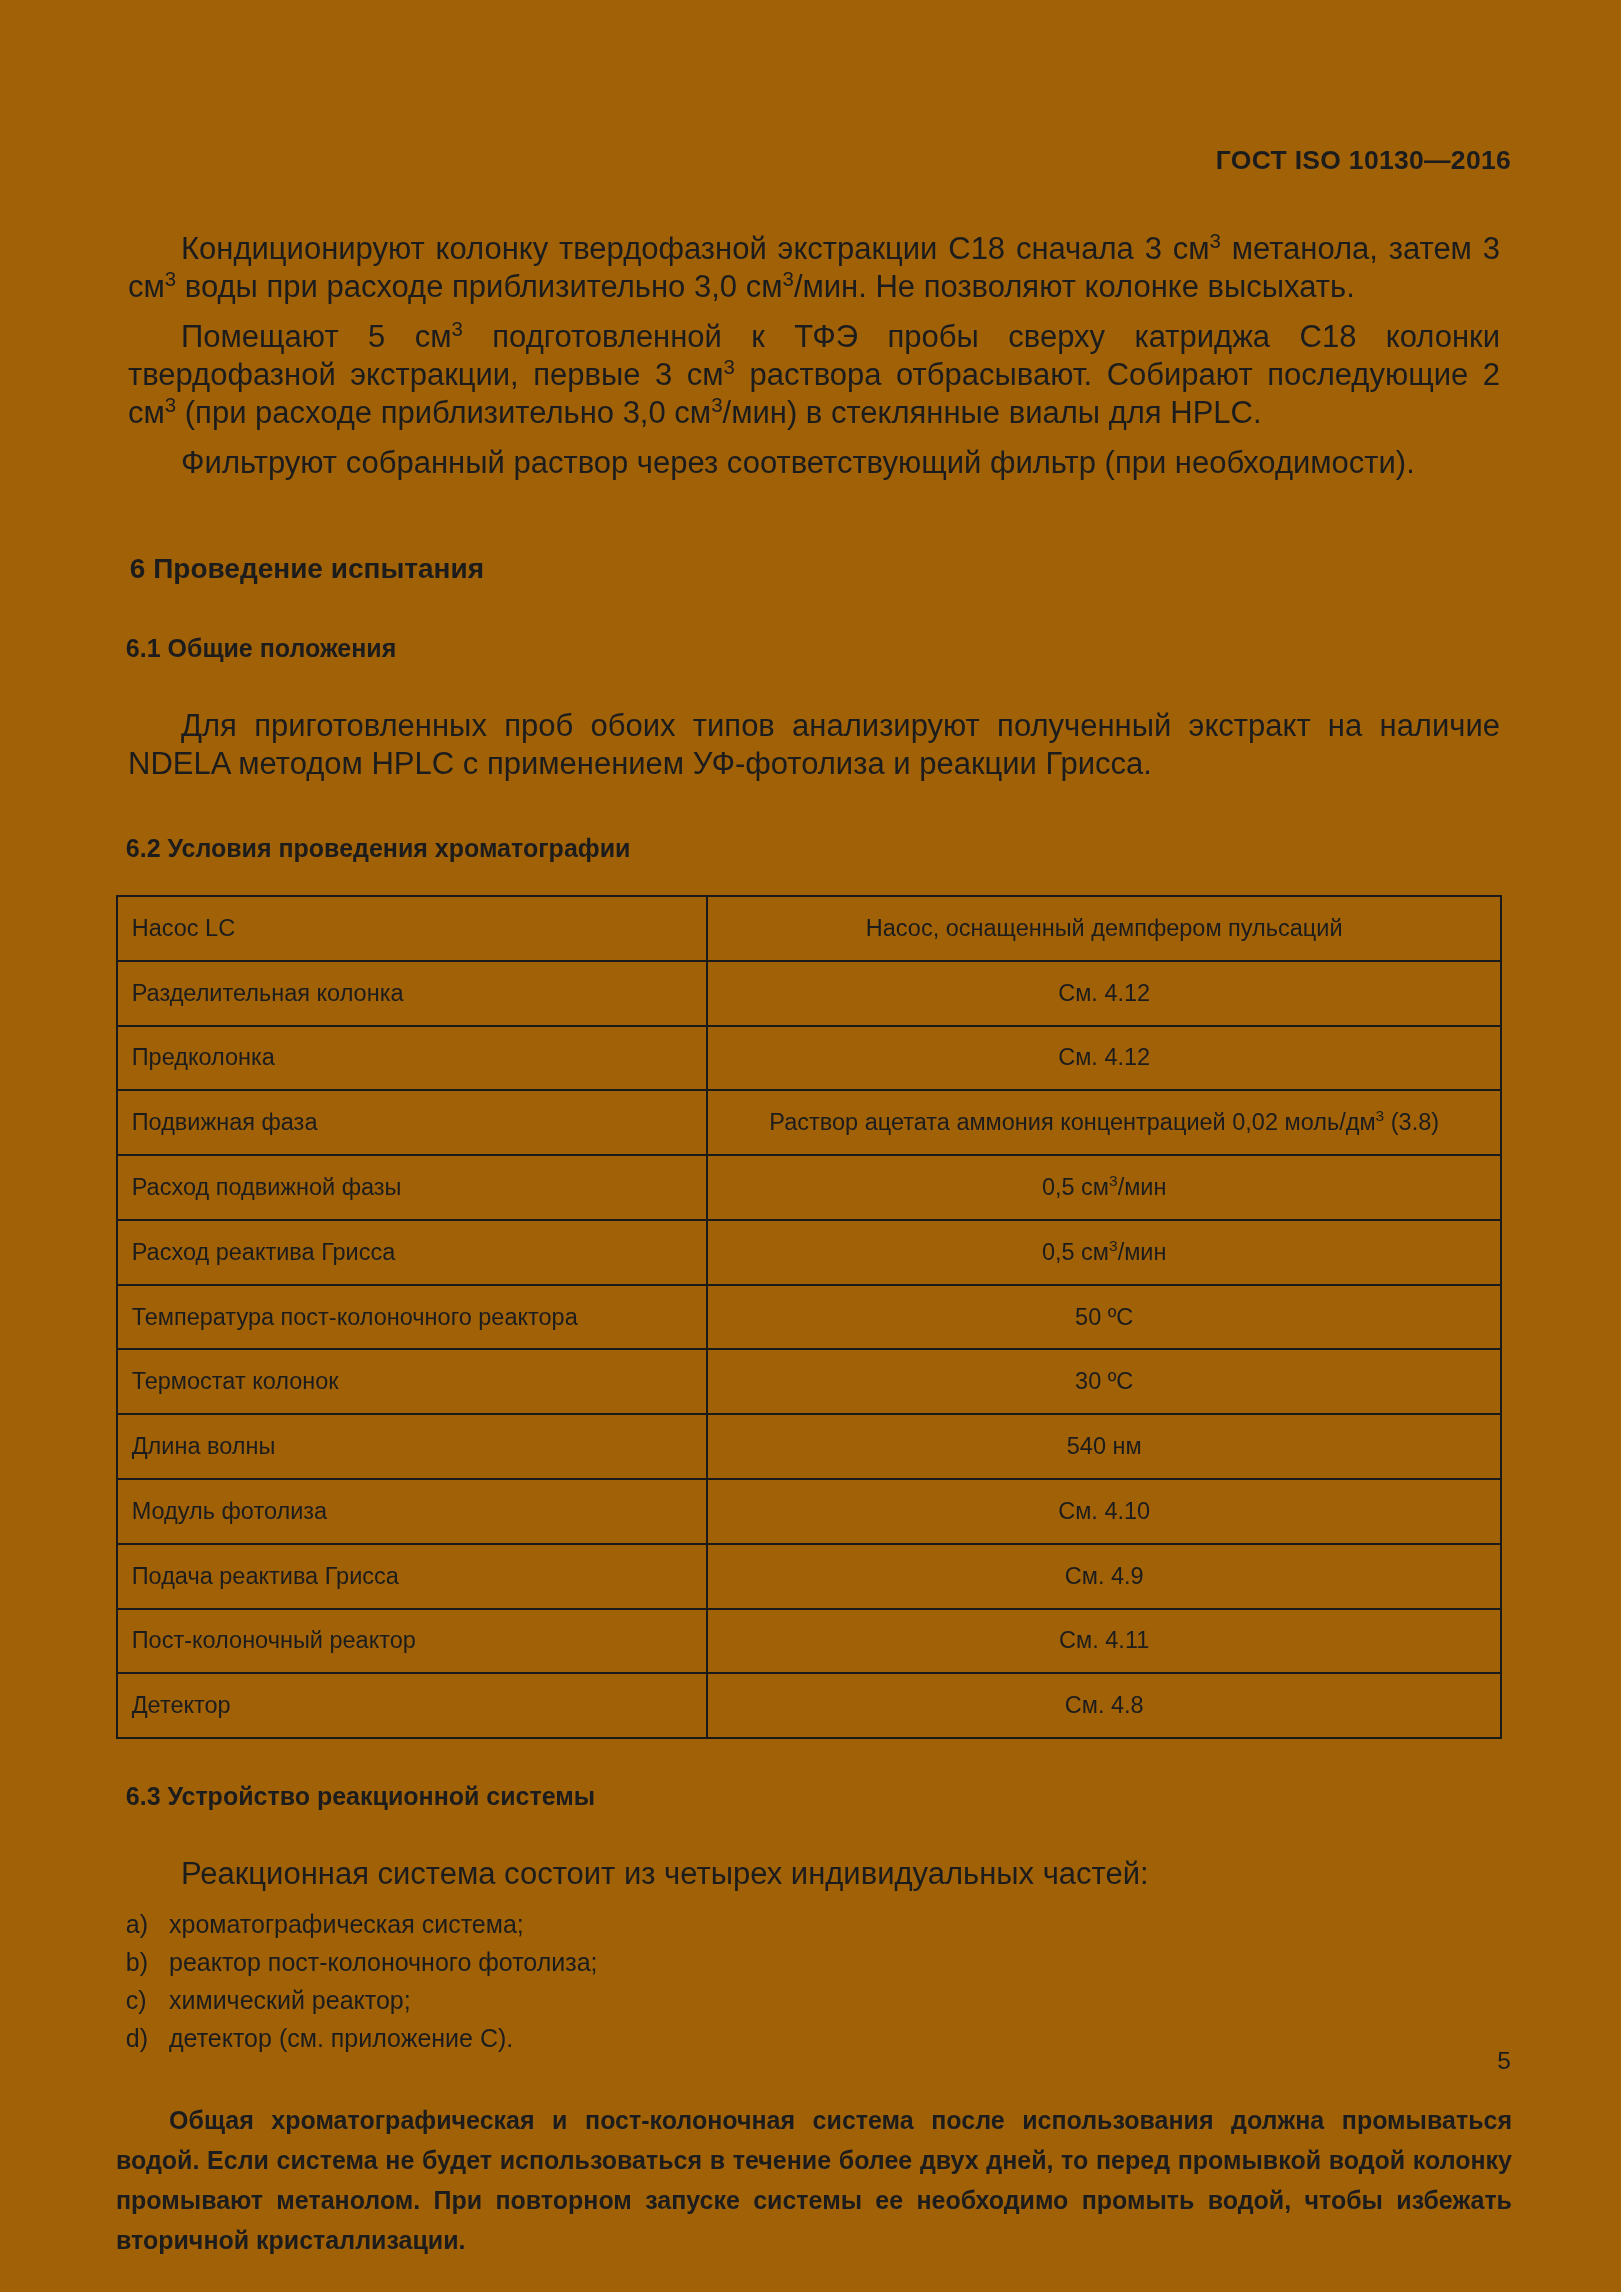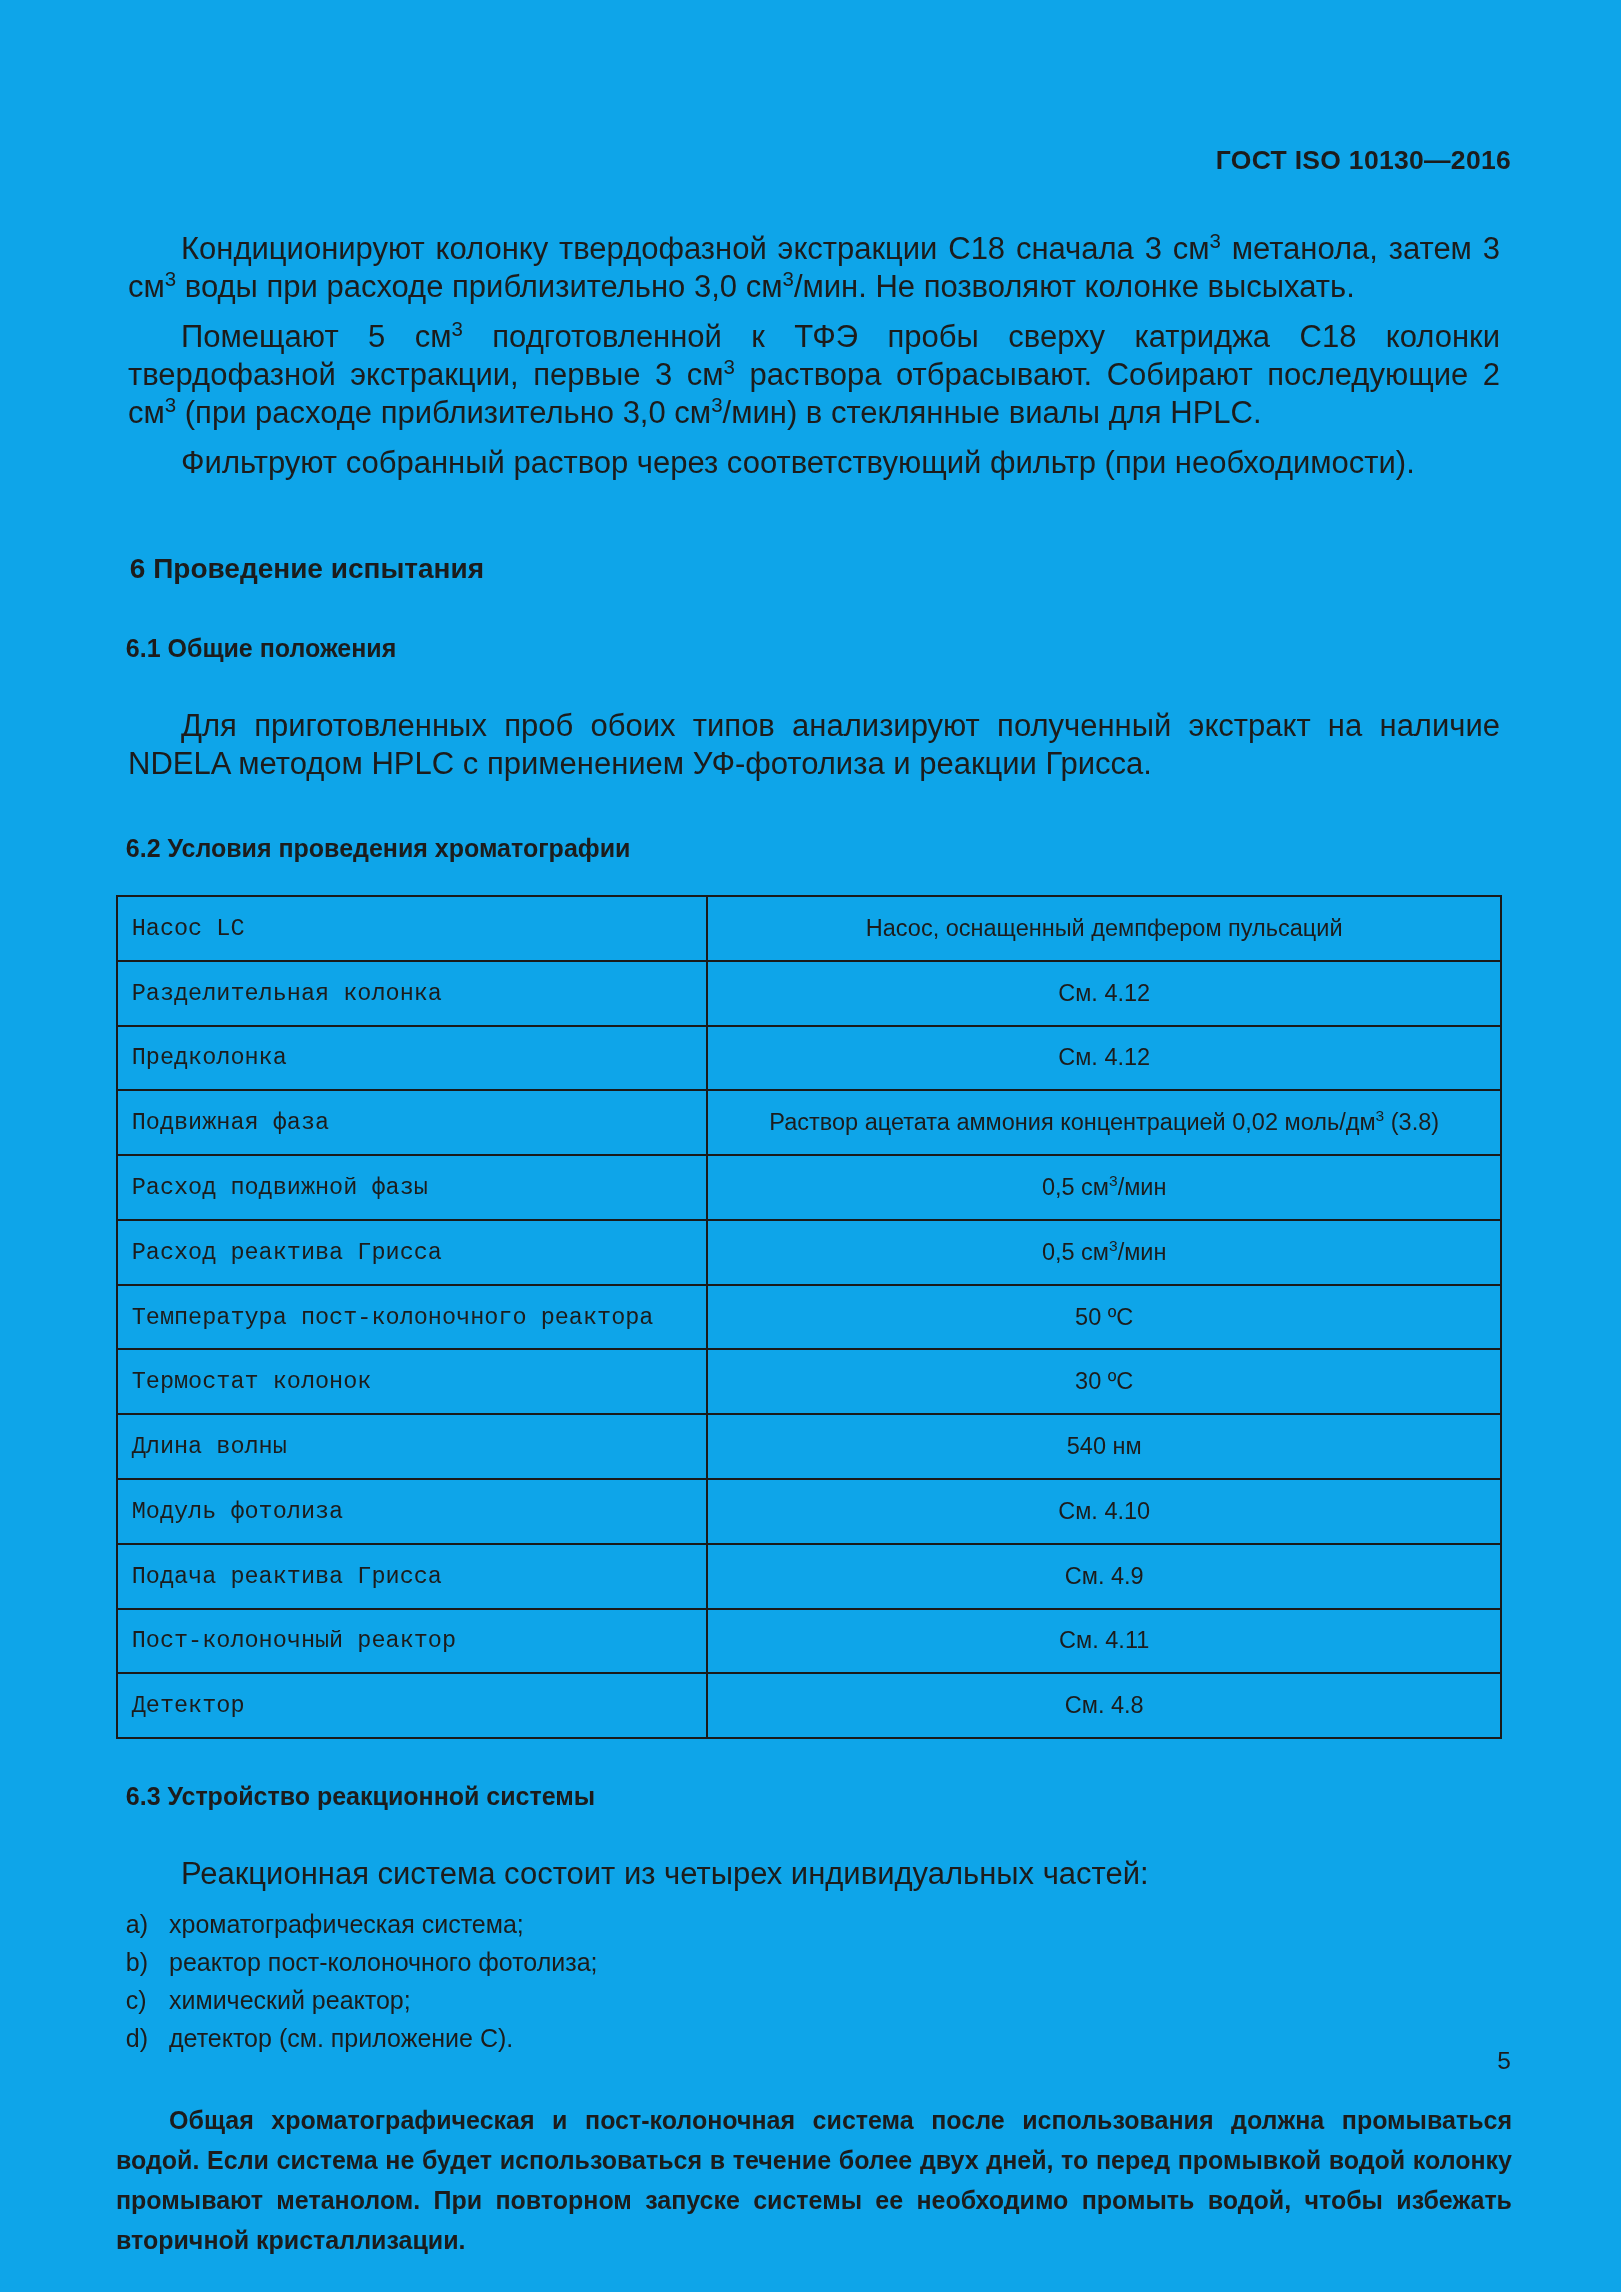--- a/index.html
+++ b/index.html
@@ -4,21 +4,21 @@
 <style>
   html, body {
     margin: 0;
     padding: 0;
     background: #f0f0f0;
   }
   .page {
     position: relative;
     width: 1621px;
     height: 2293px;
-    background: #0ea5e9;
+    background: #a16207;
     font-family: "Liberation Sans", sans-serif;
     color: #1c1c1c;
     box-sizing: border-box;
     overflow: hidden;
   }
   .header {
     position: absolute;
     top: 145px;
     right: 110px;
     font-size: 26.5px;
@@ -79,21 +79,21 @@
     table-layout: fixed;
   }
   table.params td {
     border: 2.9px solid #1a1a1a;
     font-size: 23.5px;
     height: 55px;
     padding: 3.9px 13.7px;
     vertical-align: middle;
     line-height: 29px;
   }
-  table.params td.k { width: 561px; text-align: left; font-family: Liberation Mono, monospace; }
+  table.params td.k { width: 561px; text-align: left; }
   table.params td.v { text-align: center; }
 
   ul.alist {
     margin: 0;
     padding: 0;
     list-style: none;
   }
   ul.alist li {
     font-size: 25px;
     line-height: 38px;

